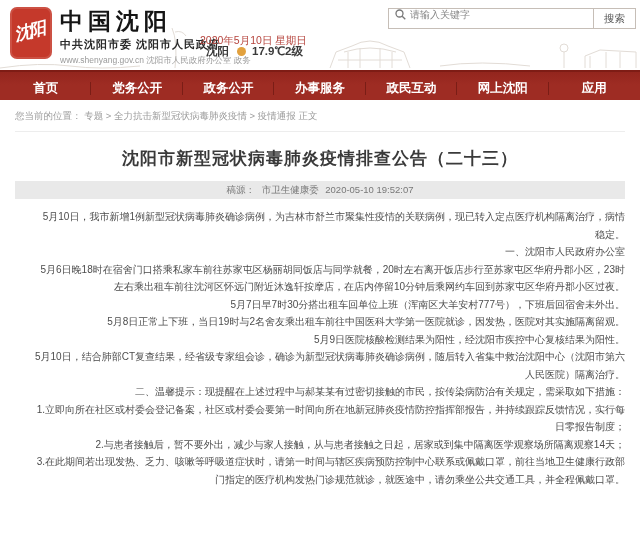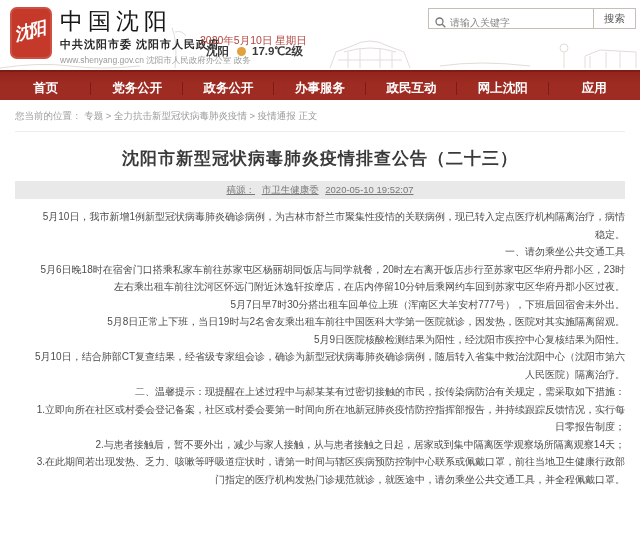--- a/index.html
+++ b/index.html
@@ -21,31 +21,31 @@
     box-shadow: inset 0 0 0 2px rgba(255,255,255,.12);
     color:#fff; overflow:hidden;
   }
   .seal-char {
     display:block; font-size:17px; font-weight:bold; font-style:italic;
     transform: rotate(-14deg); letter-spacing:-2px;
     margin: 12px 0 0 4px; white-space:nowrap;
   }
 
   .brand { position:absolute; left:60px; top:9px; width:160px; }
-  .site-name { font-size:23px; font-weight:normal; color:#151515; letter-spacing:5px; line-height:24px; }
+  .site-name { font-size:23px; font-weight:bold; color:#151515; letter-spacing:5px; line-height:24px; }
   .org-line { font-size:11px; font-weight:bold; color:#2a2a2a; margin-top:4px; letter-spacing:1px; white-space:nowrap; }
   .url-line { font-size:8.5px; color:#9a9a9a; margin-top:3px; white-space:nowrap; }
 
   .date-line { position:absolute; left:200px; top:34px; font-size:10.5px; color:#b5433c; white-space:nowrap; }
   .weather-line { position:absolute; left:206px; top:44px; font-size:11.5px; font-weight:bold; color:#3a3a3a; white-space:nowrap; }
   .sun-dot { display:inline-block; width:9px; height:9px; border-radius:50%; background:#e2a13e; margin:0 6px 0 8px; vertical-align:-1px; }
 
   .search {
-    position:absolute; right:4px; top:8px; width:208px; height:21px;
-    border:1px solid #c6beb7; background:#fff; display:flex; align-items:flex-end;
+    position:absolute; right:4px; top:8px; width:248px; height:21px;
+    border:1px solid #c6beb7; background:#fff; display:flex; align-items:flex-start;
   }
   .search-glass { flex:0 0 auto; margin:0 4px 0 6px; display:flex; }
   .search input {
     flex:1 1 auto; min-width:0; border:none; outline:none; background:transparent;
     font-size:10px; color:#444; font-family:"Liberation Sans",sans-serif; padding:0;
   }
   .search input::placeholder { color:#888; }
   .search-btn {
     flex:0 0 auto; width:42px; height:100%; border-left:1px solid #c6beb7;
     font-size:10.5px; color:#555; text-align:center; line-height:19px; cursor:pointer;
@@ -69,21 +69,21 @@
   .content { padding: 0 15px; }
   .breadcrumb { font-size:9.5px; color:#9b9b9b; padding:10px 0 8px; border-bottom:1px solid #ededed; white-space:nowrap; }
   .breadcrumb .crumb-path { color:#9b9b9b; cursor:pointer; }
 
   .article-title { text-align:center; font-size:17px; font-weight:bold; color:#3a3a3a; margin:15px 0 11px; letter-spacing:1px; }
 
   .source-bar {
     background:#e9e9e9; height:18px; line-height:18px; text-align:center;
     font-size:9.5px; color:#787878; margin-bottom:9px;
   }
-  .source-bar span { margin:0 2px;text-decoration:underline; }
+  .source-bar span { margin:0 2px; }
 
   .body-text p { margin:0; text-indent:2em; font-size:10px; line-height:17.5px; color:#4c4c4c;text-align:right; }
 </style>
 </head>
 <body>
 
 <div class="header">
   <svg class="skyline" viewBox="0 0 640 48" fill="none" stroke="#e2dcd6" stroke-width="1">
     <path d="M330 46 L336 30 L352 24 Q370 14 388 24 L404 30 L410 46"></path>
     <path d="M344 30 Q370 22 396 30 M338 38 L402 38 M348 30 L348 46 M392 30 L392 46 M360 26 L360 46 M380 26 L380 46"></path>
@@ -140,21 +140,21 @@
   <h1 class="article-title">沈阳市新型冠状病毒肺炎疫情排查公告（二十三）</h1>
 
   <div class="source-bar">
     <span>稿源：</span>
     <span>市卫生健康委</span>
     <span>2020-05-10 19:52:07</span>
   </div>
 
   <div class="body-text">
       <p>5月10日，我市新增1例新型冠状病毒肺炎确诊病例，为吉林市舒兰市聚集性疫情的关联病例，现已转入定点医疗机构隔离治疗，病情稳定。</p>
-      <p>一、请勿乘坐公共交通工具</p>
+      <p>一、沈阳市人民政府办公室</p>
       <p>5月6日晚18时在宿舍门口搭乘私家车前往苏家屯区杨丽胡同饭店与同学就餐，20时左右离开饭店步行至苏家屯区华府丹郡小区，23时左右乘出租车前往沈河区怀远门附近沐逸轩按摩店，在店内停留10分钟后乘网约车回到苏家屯区华府丹郡小区过夜。</p>
       <p>5月7日早7时30分搭出租车回单位上班（浑南区大羊安村777号），下班后回宿舍未外出。</p>
       <p>5月8日正常上下班，当日19时与2名舍友乘出租车前往中国医科大学第一医院就诊，因发热，医院对其实施隔离留观。</p>
       <p>5月9日医院核酸检测结果为阳性，经沈阳市疾控中心复核结果为阳性。</p>
       <p>5月10日，结合肺部CT复查结果，经省级专家组会诊，确诊为新型冠状病毒肺炎确诊病例，随后转入省集中救治沈阳中心（沈阳市第六人民医院）隔离治疗。</p>
       <p>二、温馨提示：现提醒在上述过程中与郝某某有过密切接触的市民，按传染病防治有关规定，需采取如下措施：</p>
       <p>1.立即向所在社区或村委会登记备案，社区或村委会要第一时间向所在地新冠肺炎疫情防控指挥部报告，并持续跟踪反馈情况，实行每日零报告制度；</p>
       <p>2.与患者接触后，暂不要外出，减少与家人接触，从与患者接触之日起，居家或到集中隔离医学观察场所隔离观察14天；</p>
       <p>3.在此期间若出现发热、乏力、咳嗽等呼吸道症状时，请第一时间与辖区疾病预防控制中心联系或佩戴口罩，前往当地卫生健康行政部门指定的医疗机构发热门诊规范就诊，就医途中，请勿乘坐公共交通工具，并全程佩戴口罩。</p>
     </div>

